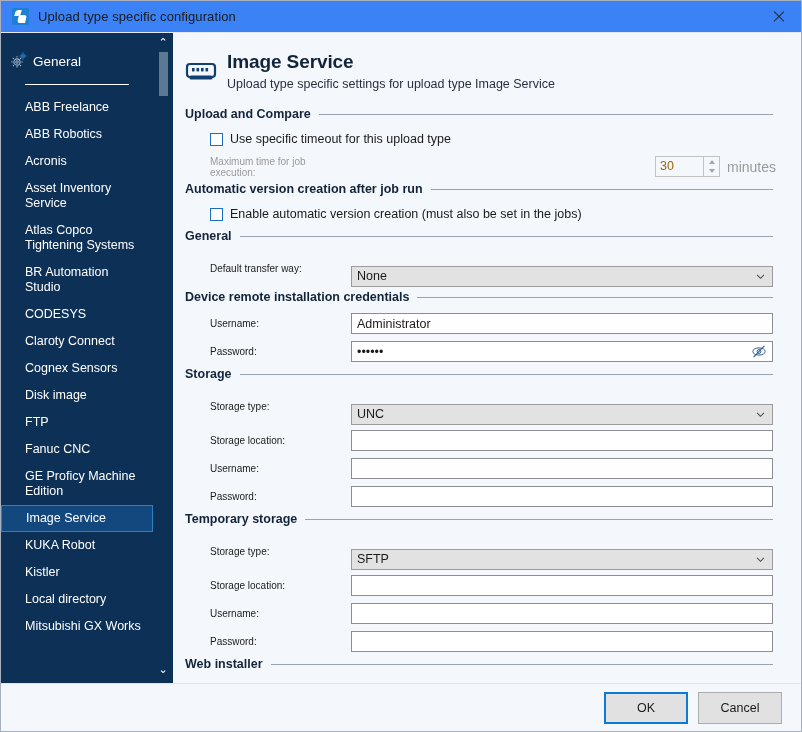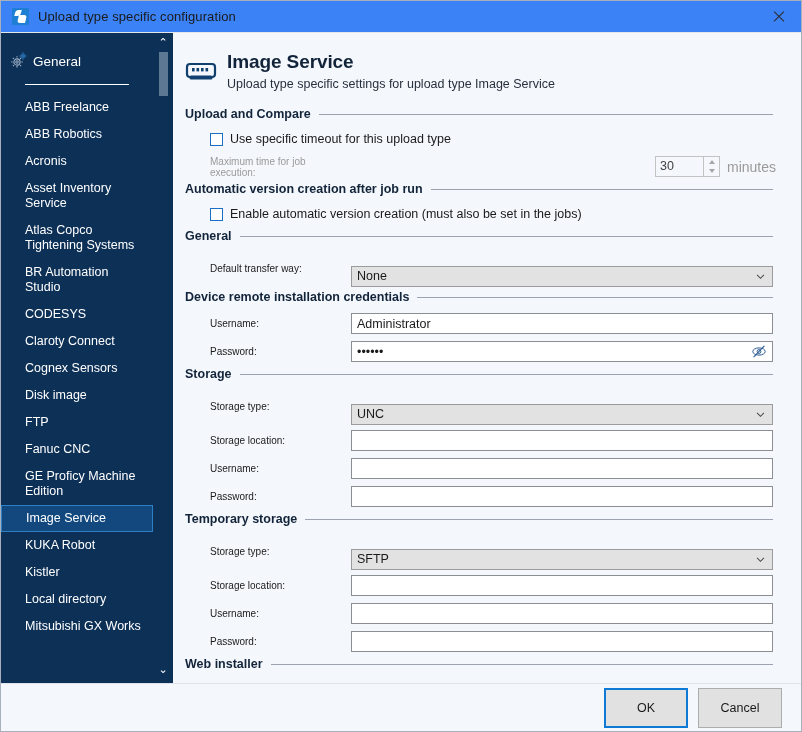--- a/index.html
+++ b/index.html
@@ -325,21 +325,21 @@
     align-items: center;
     margin-left: auto;
   }
   .spin {
     width: 48px;
     height: 21px;
     box-sizing: border-box;
     border: 1px solid #c3c3c3;
     background: #f4f7fc;
     font-size: 12.5px;
-    color: #404040;
+    color: #a16207;
     padding: 0 4px;
     line-height: 19px;
     border-right: none;
   }
   .spin-btns {
     width: 17px; height: 21px;
     box-sizing: border-box;
     border: 1px solid #c3c3c3;
     background: #f4f7fc;
     display: flex;
@@ -375,21 +375,21 @@
     background: #f4f7fc;
     display: flex;
     align-items: center;
     justify-content: flex-end;
     padding-right: 19px;
     box-sizing: border-box;
     border-top: 1px solid #dfe4ec;
   }
   .btn {
     width: 84px;
-    height: 40px;
+    height: 32px;
     box-sizing: border-box;
     font-family: "Liberation Sans", sans-serif;
     font-size: 12.5px;
     color: #1a1a1a;
     background: #e1e1e1;
     border: 1px solid #adadad;
     margin-left: 10px;
     cursor: pointer;
   }
   .btn.primary {

